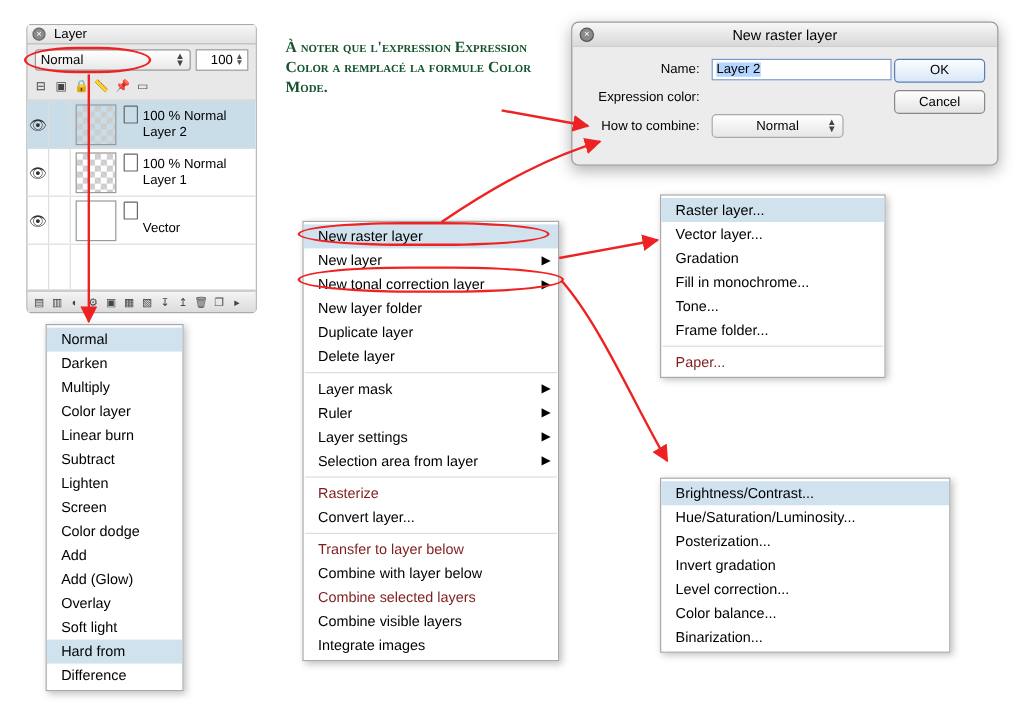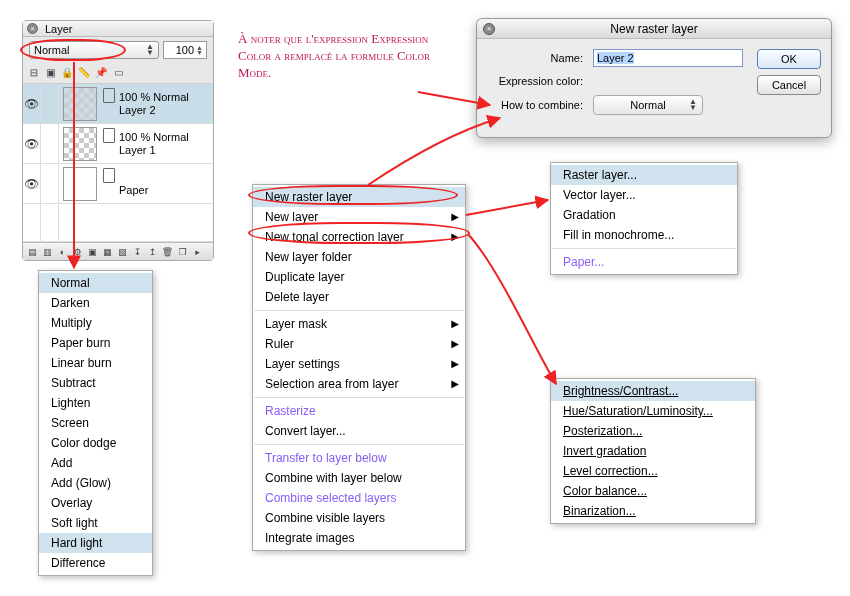--- a/index.html
+++ b/index.html
@@ -104,21 +104,21 @@
     position:absolute;
     background:#fff;border:1px solid #aaa;
     box-shadow:2px 2px 6px rgba(0,0,0,.25);
     padding:2px 0;
   }
   .ctx-item {
     padding:3px 20px 3px 12px;
     font-size:12px;position:relative;white-space:nowrap;
   }
   .ctx-item.hl { background:#cfe2ee; }
-  .ctx-item.dis { color:#8b5cf6; }
+  .ctx-item.dis { color:#7f1d1d; }
   .ctx-sep { height:1px;background:#ddd;margin:3px 1px; }
   .ctx-item .sub-arrow{position:absolute;right:6px;top:4px;font-size:10px;}
   
   .dialog {
     position:absolute;left:476px;top:18px;width:356px;
     background:#ececec;border:1px solid #999;border-radius:6px;
     box-shadow:0 4px 12px rgba(0,0,0,.3);
     padding-bottom:10px;
   }
   .dialog-title {
@@ -138,29 +138,29 @@
   .text-input .sel { background:#b4d5ff; }
   .radio { width:11px;height:11px;border:1px solid #888;border-radius:50%;display:inline-block;vertical-align:middle;margin-right:3px;position:relative;background:#fff;}
   .radio.checked::after{content:"";position:absolute;left:2px;top:2px;width:5px;height:5px;border-radius:50%;background:#333;}
   .combine-select{
     width:110px;height:20px;background:linear-gradient(#fff,#e6e6e6);border:1px solid #aaa;border-radius:4px;
     display:flex;align-items:center;justify-content:center;position:relative;font-size:11px;
   }
   .combine-select .arrows{position:absolute;right:5px;font-size:8px;line-height:6px;display:flex;flex-direction:column;color:#444;}
   .dlg-btns{position:absolute;right:10px;top:30px;display:flex;flex-direction:column;gap:6px;}
   .dlg-btn{
-    width:64px;height:20px;border:1px solid #888;border-radius:4px;
+    width:76px;height:20px;border:1px solid #888;border-radius:4px;
     background:linear-gradient(#fff,#e3e3e3);font-size:11px;text-align:center;line-height:18px;
   }
   .dlg-btn.default{border:1px solid #5a7fb5;background:linear-gradient(#fbfdff,#d8e7f7);}
   
   .note {
     position:absolute;left:238px;top:30px;width:220px;
     font-family:"Comic Sans MS","Chalkboard",cursive;
-    font-size:13px;font-weight:normal;color:#be185d;line-height:17px;
+    font-size:13px;font-weight:bold;color:#14532d;line-height:17px;
     font-variant:small-caps;
   }
   
   svg.arrows { position:absolute;left:0;top:0;width:850px;height:596px;pointer-events:none; }
 </style>
 </head>
 <body>
 
 <div class="layer-panel">
   <div class="panel-title">
@@ -214,21 +214,21 @@
         <span>Layer 1</span>
       </div>
     </div>
 
     <div class="layer-row">
       <div class="eye-col">👁</div>
       <div class="mid-col"></div>
       <div class="thumb"></div>
       <div class="page-ico"></div>
       <div class="layer-text">
-        <br><span>Paper</span>
+        <br><span>Vector</span>
       </div>
     </div>
     <div class="blank-row">
       <div class="eye-col"></div>
         <div class="mid-col"></div>
     </div>
   </div>
   <div class="panel-footer">
     <span class="tiny-icon">▤</span>
     <span class="tiny-icon">▥</span>
@@ -276,31 +276,31 @@
   <div class="dlg-btns">
     <div class="dlg-btn default">OK</div>
     <div class="dlg-btn">Cancel</div>
   </div>
 </div>
 
 <div class="ctx-menu" style="left:38px;top:270px;width:115px;" id="blend-menu">
     <div class="ctx-item hl">Normal</div>
     <div class="ctx-item">Darken</div>
     <div class="ctx-item">Multiply</div>
-    <div class="ctx-item">Paper burn</div>
+    <div class="ctx-item">Color layer</div>
     <div class="ctx-item">Linear burn</div>
     <div class="ctx-item">Subtract</div>
     <div class="ctx-item">Lighten</div>
     <div class="ctx-item">Screen</div>
     <div class="ctx-item">Color dodge</div>
     <div class="ctx-item">Add</div>
     <div class="ctx-item">Add (Glow)</div>
     <div class="ctx-item">Overlay</div>
     <div class="ctx-item">Soft light</div>
-    <div class="ctx-item hl">Hard light</div>
+    <div class="ctx-item hl">Hard from</div>
     <div class="ctx-item">Difference</div>
   </div>
 
 <div class="ctx-menu" style="left:252px;top:184px;width:214px;" id="main-menu">
     <div class="ctx-item hl">New raster layer</div>
     <div class="ctx-item">New layer<span class="sub-arrow">▶</span></div>
     <div class="ctx-item">New tonal correction layer<span class="sub-arrow">▶</span></div>
     <div class="ctx-item">New layer folder</div>
     <div class="ctx-item">Duplicate layer</div>
     <div class="ctx-item">Delete layer</div>
@@ -321,25 +321,27 @@
   </div>
 
 <div class="circle-red" style="left:248px;top:185px;width:210px;height:20px;"></div>
 <div class="circle-red" style="left:248px;top:222px;width:222px;height:22px;"></div>
 
 <div class="ctx-menu" style="left:550px;top:162px;width:188px;" id="sub-layer">
     <div class="ctx-item hl">Raster layer...</div>
     <div class="ctx-item">Vector layer...</div>
     <div class="ctx-item">Gradation</div>
     <div class="ctx-item">Fill in monochrome...</div>
+    <div class="ctx-item">Tone...</div>
+    <div class="ctx-item">Frame folder...</div>
     <div class="ctx-sep"></div>
     <div class="ctx-item dis">Paper...</div>
   </div>
 
-<div class="ctx-menu" style="left:550px;top:378px;width:206px;text-decoration:underline;" id="sub-tonal">
+<div class="ctx-menu" style="left:550px;top:398px;width:242px;" id="sub-tonal">
     <div class="ctx-item hl">Brightness/Contrast...</div>
     <div class="ctx-item">Hue/Saturation/Luminosity...</div>
     <div class="ctx-item">Posterization...</div>
     <div class="ctx-item">Invert gradation</div>
     <div class="ctx-item">Level correction...</div>
     <div class="ctx-item">Color balance...</div>
     <div class="ctx-item">Binarization...</div>
   </div>
 
 <svg class="arrows">

